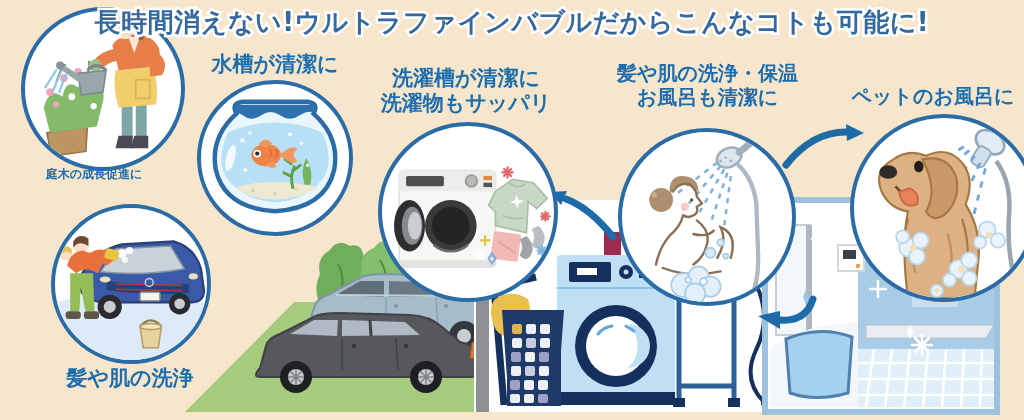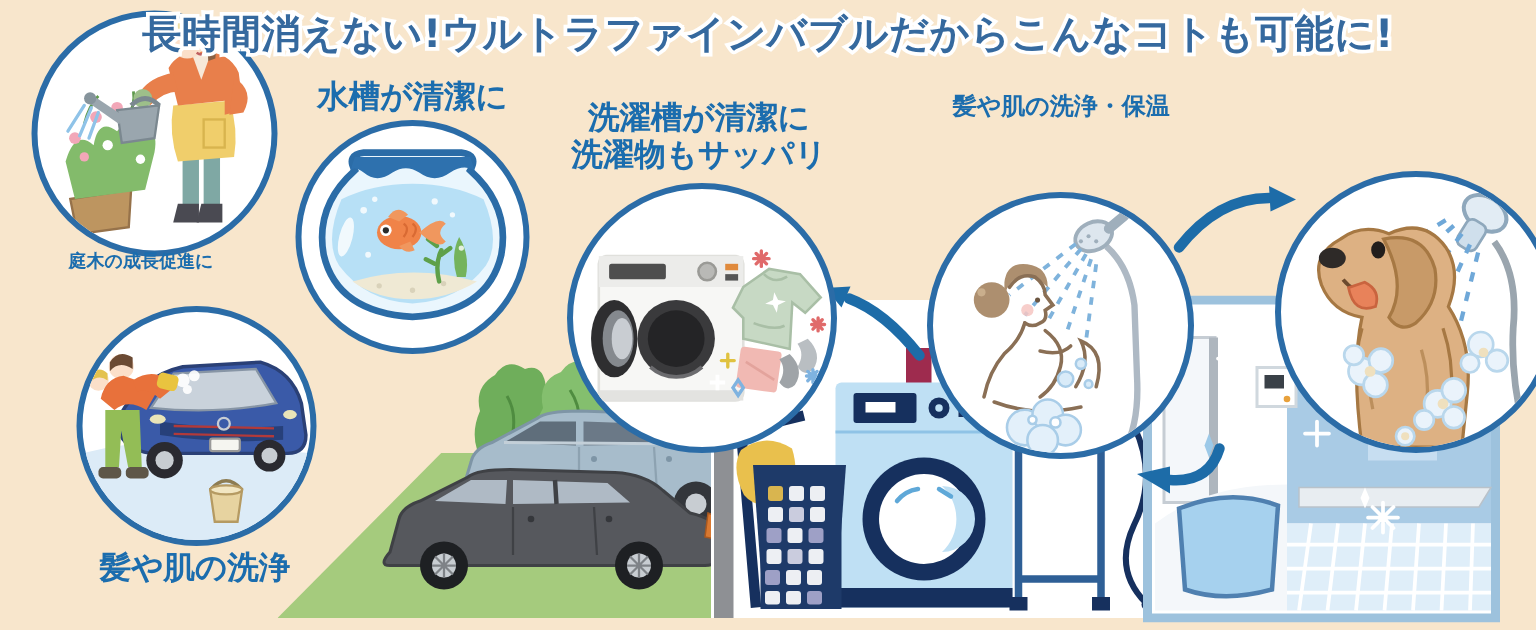--- a/index.html
+++ b/index.html
@@ -436,20 +436,22 @@
 
   <div class="lbl" style="left:6px;top:167px;width:176px;font-size:12px">庭木の成長促進に</div>
 
   <div class="lbl" style="left:356px;top:66px;width:220px;font-size:21px">
     <div>洗濯槽が清潔に</div>
     <div>洗濯物もサッパリ</div>
   </div>
 
   <div class="lbl" style="left:190px;top:52px;width:170px;font-size:21px">水槽が清潔に</div>
 
-  <div class="lbl" style="left:595px;top:62px;width:225px;font-size:16px">
+  <div class="lbl" style="left:595px;top:62px;width:225px;font-size:20px">
     <div>髪や肌の洗浄・保温</div>
-  </div>
-
+    <div>お風呂も清潔に</div>
+  </div>
+
+  <div class="lbl" style="left:848px;top:85px;width:170px;font-size:20px">ペットのお風呂に</div>
 
   <div class="lbl" style="left:55px;top:366px;width:150px;font-size:21px">髪や肌の洗浄</div>
 
 </div>
 
 </body></html>

